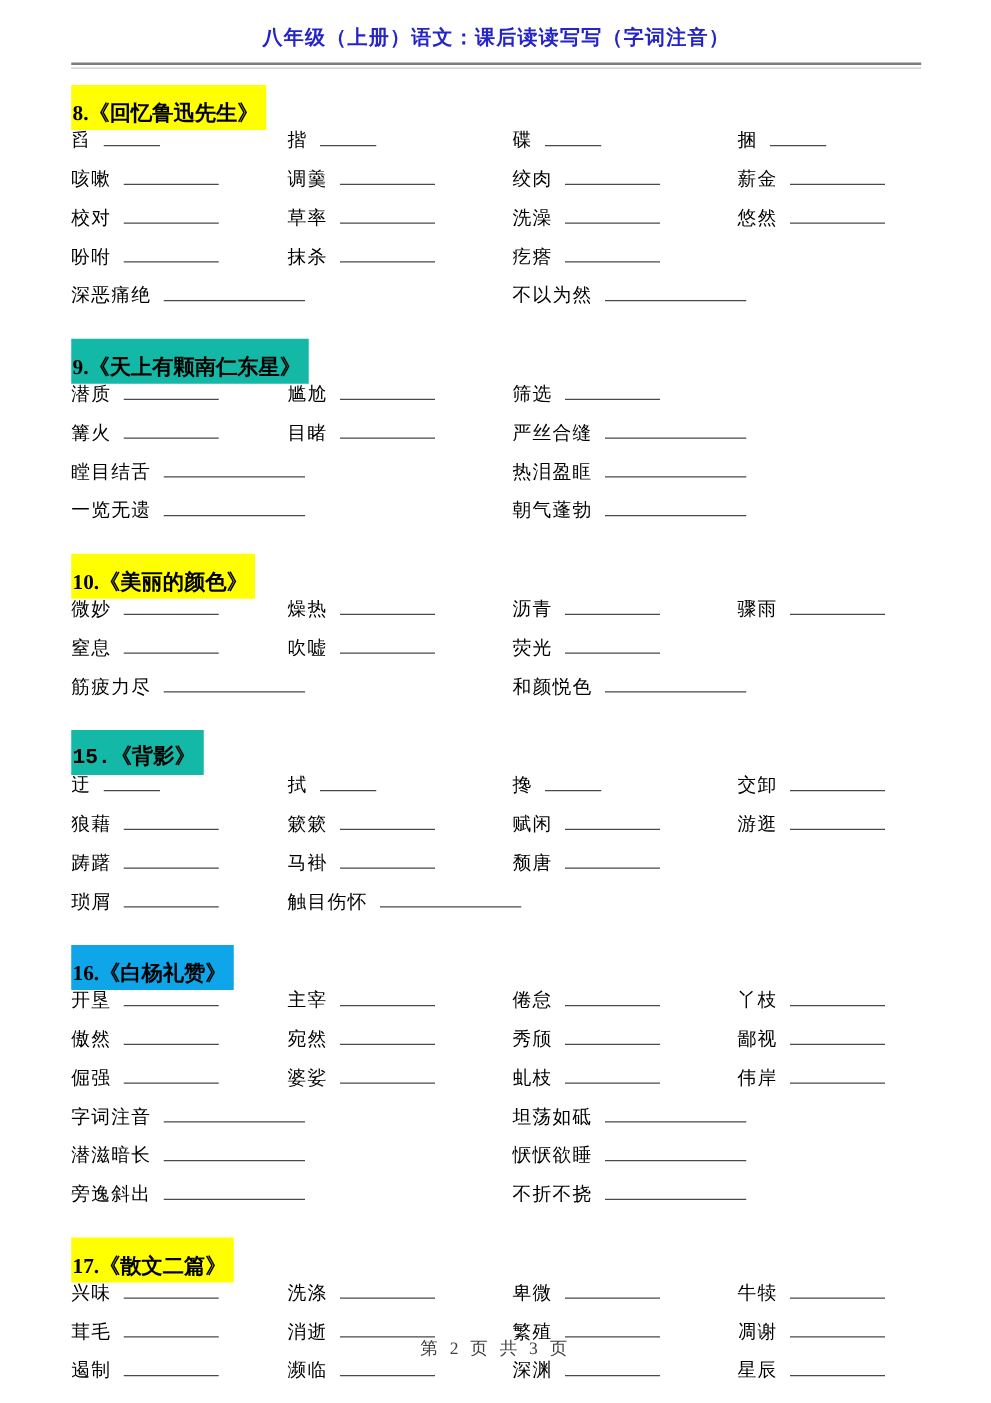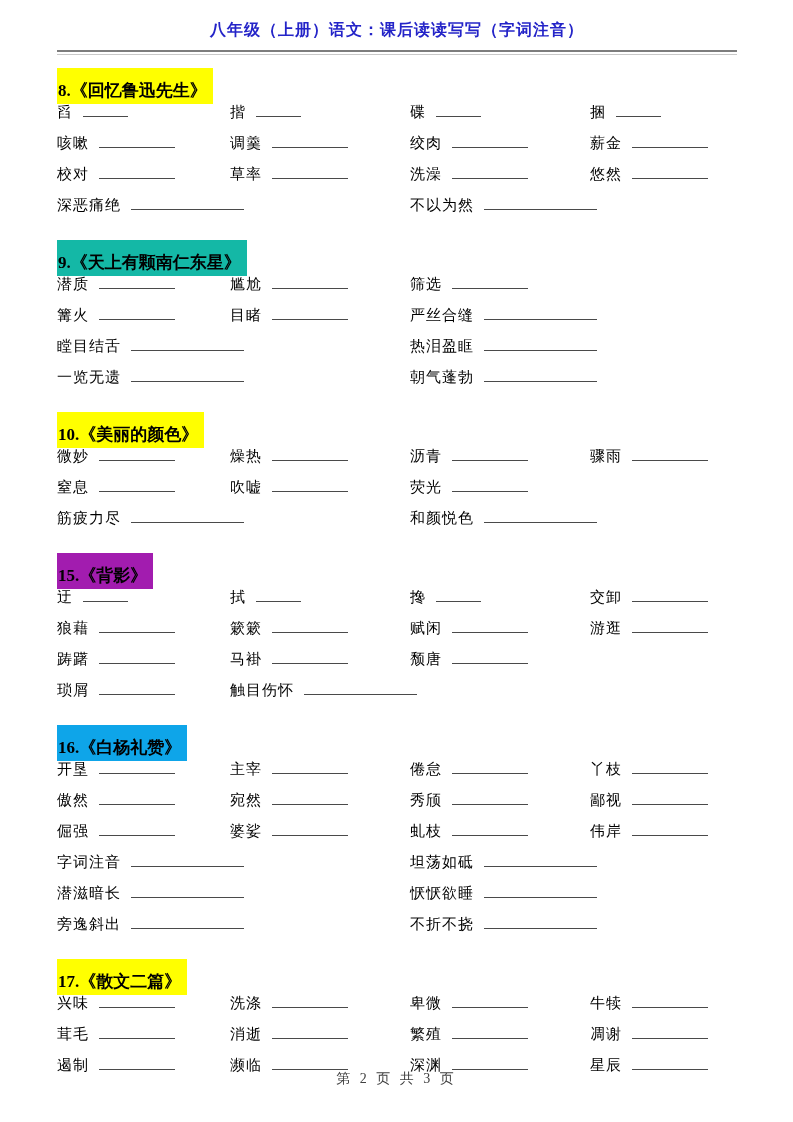--- a/index.html
+++ b/index.html
@@ -97,20 +97,25 @@
           <span class="word-entry"><span class="word-label">绞肉</span><span class="answer-blank b2"></span></span>
           <span class="word-entry"><span class="word-label">薪金</span><span class="answer-blank b2"></span></span>
         </div>
         <div class="word-row">
           <span class="word-entry"><span class="word-label">校对</span><span class="answer-blank b2"></span></span>
           <span class="word-entry"><span class="word-label">草率</span><span class="answer-blank b2"></span></span>
           <span class="word-entry"><span class="word-label">洗澡</span><span class="answer-blank b2"></span></span>
           <span class="word-entry"><span class="word-label">悠然</span><span class="answer-blank b2"></span></span>
         </div>
         <div class="word-row">
+          <span class="word-entry"><span class="word-label">吩咐</span><span class="answer-blank b2"></span></span>
+          <span class="word-entry"><span class="word-label">抹杀</span><span class="answer-blank b2"></span></span>
+          <span class="word-entry"><span class="word-label">疙瘩</span><span class="answer-blank b2"></span></span>
+        </div>
+        <div class="word-row">
           <span class="word-entry span2"><span class="word-label">深恶痛绝</span><span class="answer-blank b4"></span></span>
           <span class="word-entry span2"><span class="word-label">不以为然</span><span class="answer-blank b4"></span></span>
         </div>
       </div>
       <div class="section">
         <div class="heading-line"><span class="section-heading" style="background: #14b8a6; text-align: center;">9.《天上有颗南仁东星》</span></div>
         <div class="word-row">
           <span class="word-entry"><span class="word-label">潜质</span><span class="answer-blank b2"></span></span>
           <span class="word-entry"><span class="word-label">尴尬</span><span class="answer-blank b2"></span></span>
           <span class="word-entry"><span class="word-label">筛选</span><span class="answer-blank b2"></span></span>
@@ -141,21 +146,21 @@
           <span class="word-entry"><span class="word-label">窒息</span><span class="answer-blank b2"></span></span>
           <span class="word-entry"><span class="word-label">吹嘘</span><span class="answer-blank b2"></span></span>
           <span class="word-entry"><span class="word-label">荧光</span><span class="answer-blank b2"></span></span>
         </div>
         <div class="word-row">
           <span class="word-entry span2"><span class="word-label">筋疲力尽</span><span class="answer-blank b4"></span></span>
           <span class="word-entry span2"><span class="word-label">和颜悦色</span><span class="answer-blank b4"></span></span>
         </div>
       </div>
       <div class="section">
-        <div class="heading-line"><span class="section-heading" style="background: #a21caf;">15.《背影》</span></div>
+        <div class="heading-line"><span class="section-heading" style="background: #14b8a6; font-family: Liberation Mono, monospace;">15.《背影》</span></div>
         <div class="word-row">
           <span class="word-entry"><span class="word-label">迂</span><span class="answer-blank b1"></span></span>
           <span class="word-entry"><span class="word-label">拭</span><span class="answer-blank b1"></span></span>
           <span class="word-entry"><span class="word-label">搀</span><span class="answer-blank b1"></span></span>
           <span class="word-entry"><span class="word-label">交卸</span><span class="answer-blank b2"></span></span>
         </div>
         <div class="word-row">
           <span class="word-entry"><span class="word-label">狼藉</span><span class="answer-blank b2"></span></span>
           <span class="word-entry"><span class="word-label">簌簌</span><span class="answer-blank b2"></span></span>
           <span class="word-entry"><span class="word-label">赋闲</span><span class="answer-blank b2"></span></span>

